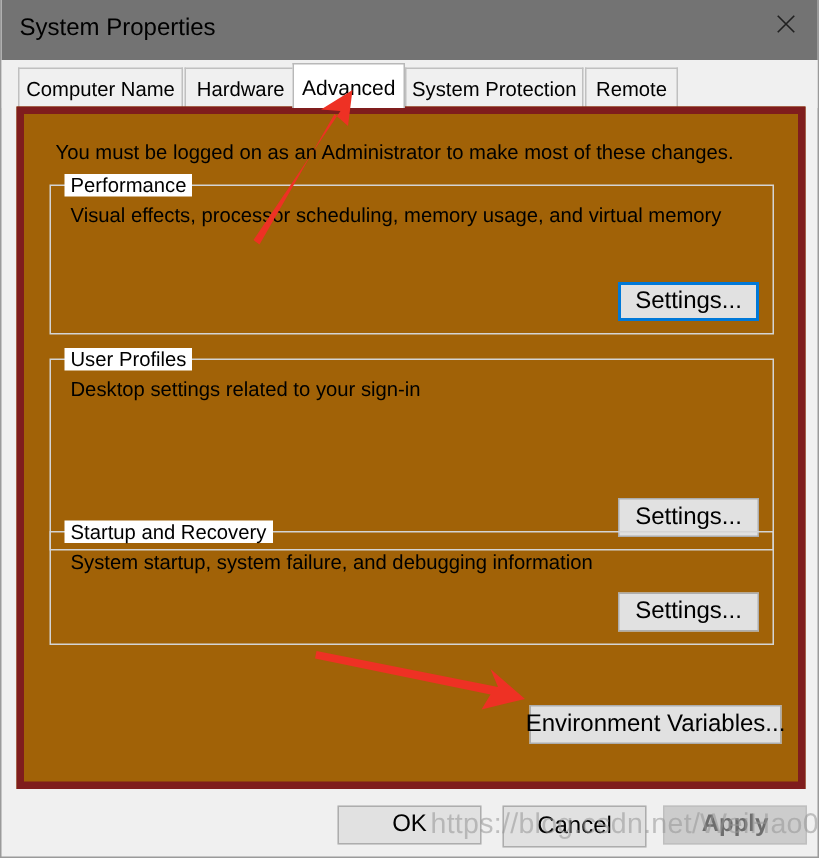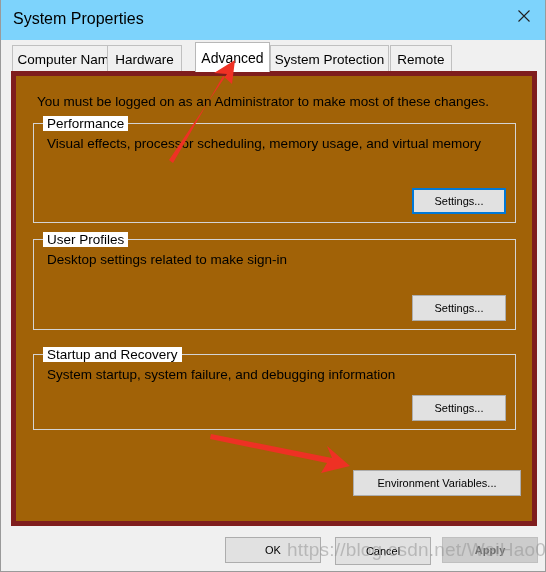--- a/index.html
+++ b/index.html
@@ -24,21 +24,21 @@
     border-top: none;
     overflow: hidden;
   }
 
   
   #titlebar {
     position: absolute;
     left: 0; top: 0;
     width: 546px;
     height: 40px;
-    background: #7dd3fc;
+    background: #737373;
     border-bottom: none;
     box-sizing: border-box;
   }
   #title-text {
     position: absolute;
     left: 12px;
     top: 10px;
     font-size: 16px;
     color: #000000;
     font-family: "Liberation Sans", sans-serif;
@@ -138,30 +138,30 @@
   .group-desc {
     position: absolute;
     left: 13px;
     top: 12px;
     font-size: 13.5px;
     color: #000000;
     white-space: nowrap;
   }
 
   #group-performance { top: 47px; height: 100px; }
-  #group-userprofiles { top: 163px; height: 91px; }
+  #group-userprofiles { top: 163px; height: 128px; }
   #group-startup { top: 278px; height: 76px; }
 
   
   .btn {
     position: absolute;
     box-sizing: border-box;
     background: #e1e1e1;
     border: 1px solid #adadad;
-    font-size: 11px;
+    font-size: 16px;
     color: #000000;
     display: flex;
     align-items: center;
     justify-content: center;
     white-space: nowrap;
     cursor: default;
     font-family: "Liberation Sans", sans-serif;
   }
   .btn.focused {
     border: 2px solid #0078d7;
@@ -226,21 +226,21 @@
       <svg width="16" height="16" viewBox="0 0 16 16" aria-hidden="true">
         <path d="M2.5 2.5 L13.5 13.5 M13.5 2.5 L2.5 13.5" stroke="#202020" stroke-width="1.1" fill="none"></path>
       </svg>
     </div>
   </div>
 
   <div id="tabstrip">
     <div class="tab" style="left:11px; width:110px;">
       <span>Computer Name</span>
     </div>
-    <div class="tab" style="left:106px; width:75px;">
+    <div class="tab" style="left:122px; width:75px;">
       <span>Hardware</span>
     </div>
     <div class="tab" style="left:269px; width:119px;">
       <span>System Protection</span>
     </div>
     <div class="tab active" style="left:194px; width:75px;">
       <span>Advanced</span>
     </div>
     <div class="tab" style="left:389px; width:62px;">
       <span>Remote</span>
@@ -254,21 +254,21 @@
     <div class="groupbox" id="group-performance">
       <div class="group-legend">Performance</div>
       <div class="group-desc">Visual effects, processor scheduling, memory usage, and virtual memory</div>
       <div class="btn btn-settings focused">
         <span>Settings...</span>
       </div>
     </div>
 
     <div class="groupbox" id="group-userprofiles">
       <div class="group-legend">User Profiles</div>
-      <div class="group-desc">Desktop settings related to make sign-in</div>
+      <div class="group-desc">Desktop settings related to your sign-in</div>
       <div class="btn btn-settings">
         <span>Settings...</span>
       </div>
     </div>
 
     <div class="groupbox" id="group-startup">
       <div class="group-legend">Startup and Recovery</div>
       <div class="group-desc">System startup, system failure, and debugging information</div>
       <div class="btn btn-settings">
         <span>Settings...</span>

